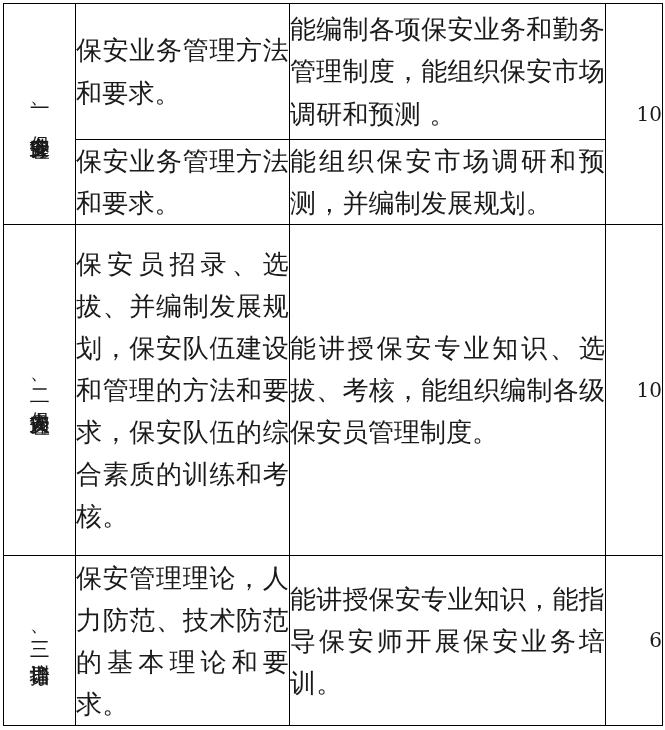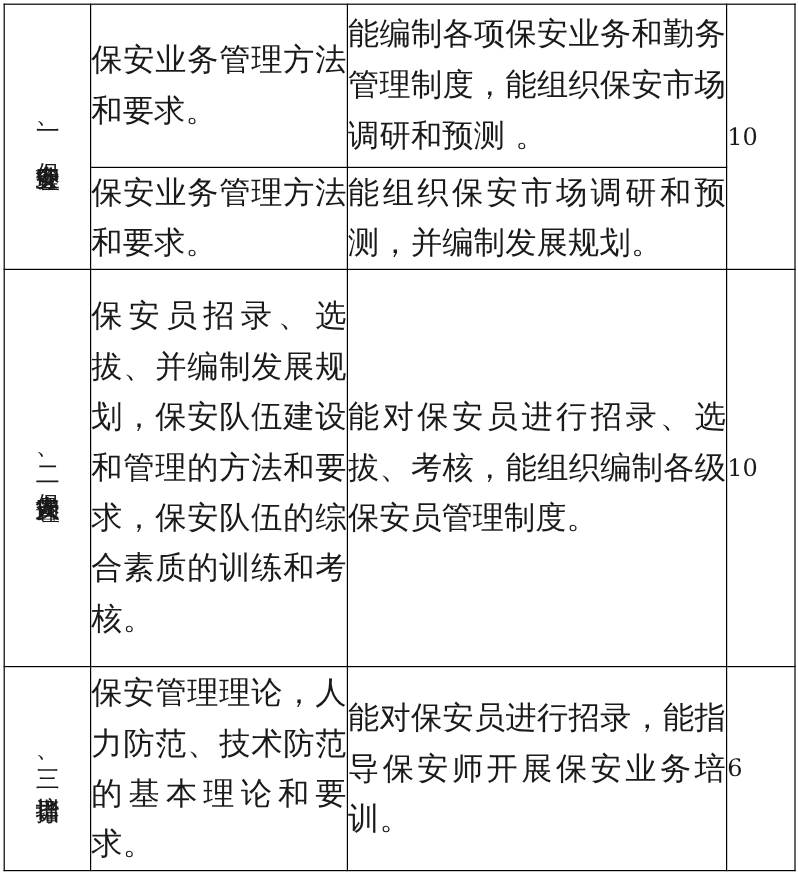--- a/index.html
+++ b/index.html
@@ -73,21 +73,21 @@
     text-align: justify;
     text-justify: inter-ideograph;
     letter-spacing: 0.2px;
   }
   .ctext.tight {
     letter-spacing: 0px;
   }
 
   
   td.score-cell {
-    text-align: left;
+    text-align: right;
     vertical-align: middle;
   }
   .score {
     font-family: "DejaVu Serif", "Liberation Serif", serif;
     font-size: 20px;
     line-height: 1;
   }
 
   
   tr.r1 { height: 136px; }
@@ -134,36 +134,36 @@
       </tr>
 
       <tr class="r3">
         <td class="label-cell">
           <span class="vtext">二、保安人员管理</span>
         </td>
         <td class="text-cell">
           <div class="ctext">保安员招录、选拔、并编制发展规划，保安队伍建设和管理的方法和要求，保安队伍的综合素质的训练和考核。</div>
         </td>
         <td class="text-cell">
-          <div class="ctext tight">能对保安员进行招录、选拔、考核，能组织编制各级保安员管理制度。</div>
+          <div class="ctext tight">能讲授保安专业知识、选拔、考核，能组织编制各级保安员管理制度。</div>
         </td>
         <td class="score-cell">
           <span class="score">10</span>
         </td>
       </tr>
 
       <tr class="r4">
         <td class="label-cell">
           <span class="vtext">三、培训指导</span>
         </td>
         <td class="text-cell">
           <div class="ctext">保安管理理论，人力防范、技术防范的基本理论和要求。</div>
         </td>
         <td class="text-cell">
-          <div class="ctext">能对保安员进行招录，能指导保安师开展保安业务培训。</div>
+          <div class="ctext">能讲授保安专业知识，能指导保安师开展保安业务培训。</div>
         </td>
         <td class="score-cell">
           <span class="score">6</span>
         </td>
       </tr>
 
     </tbody>
   </table>
 
 </div>

